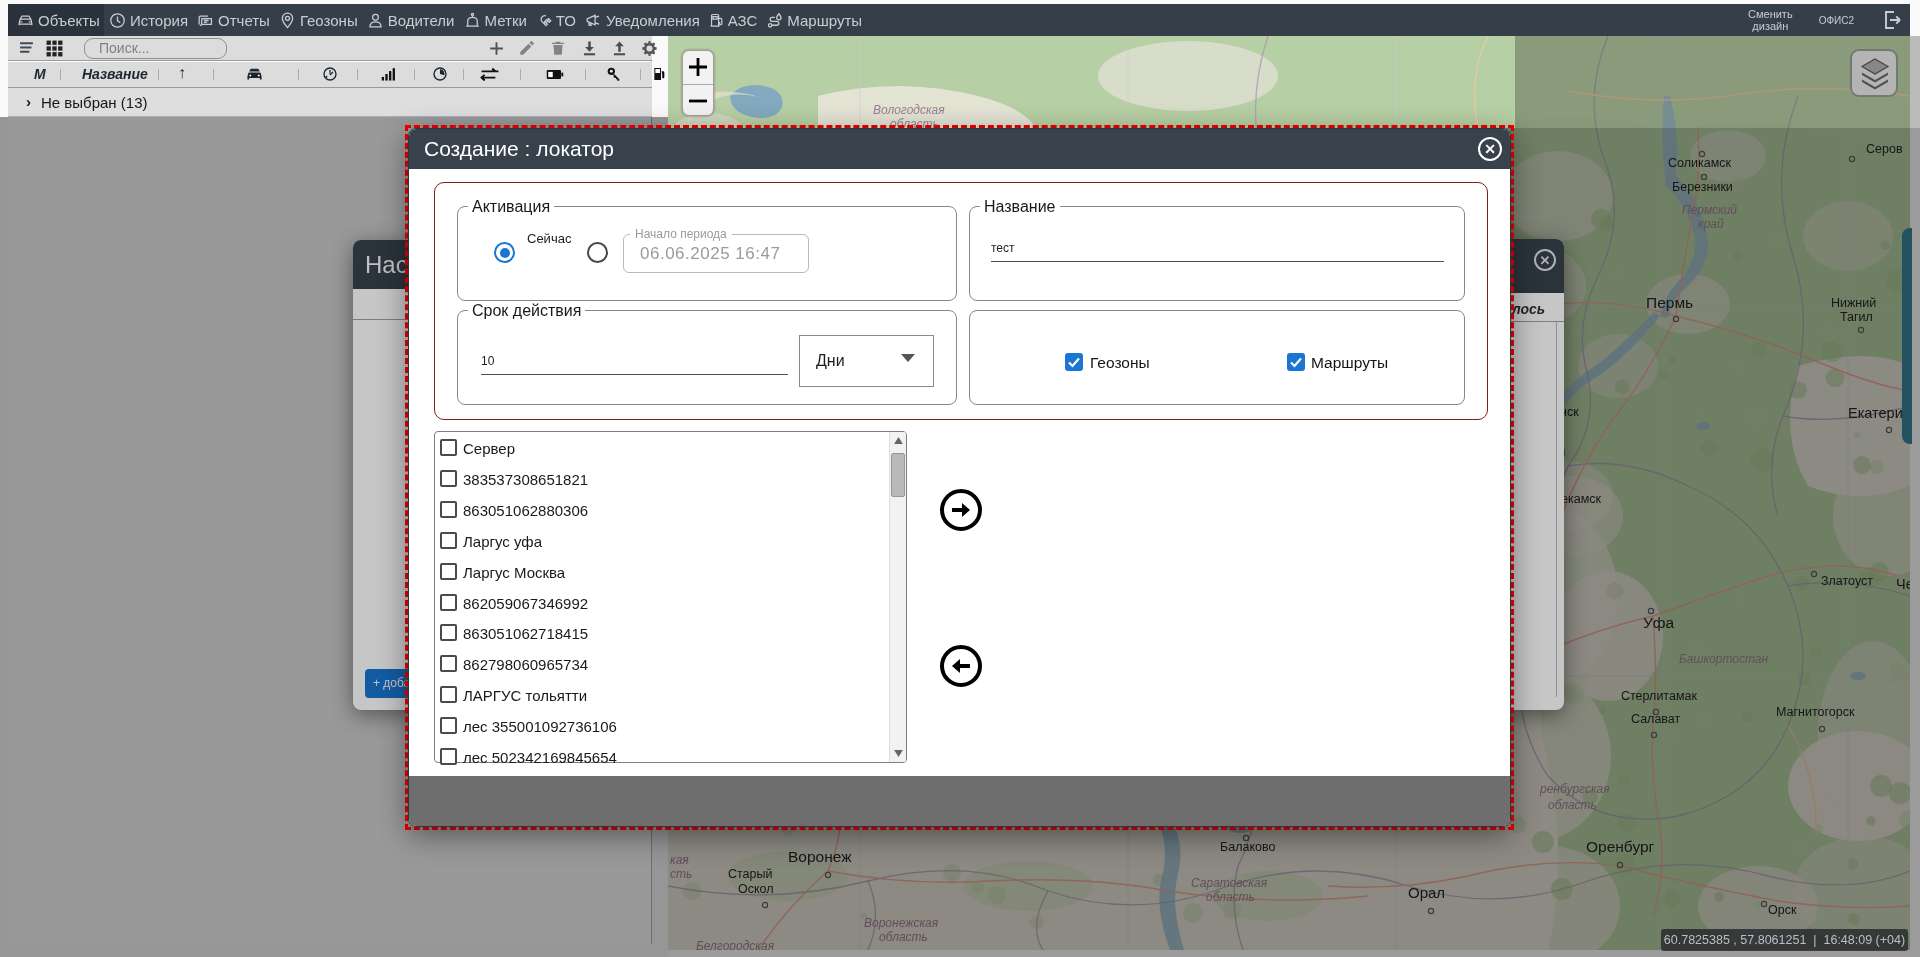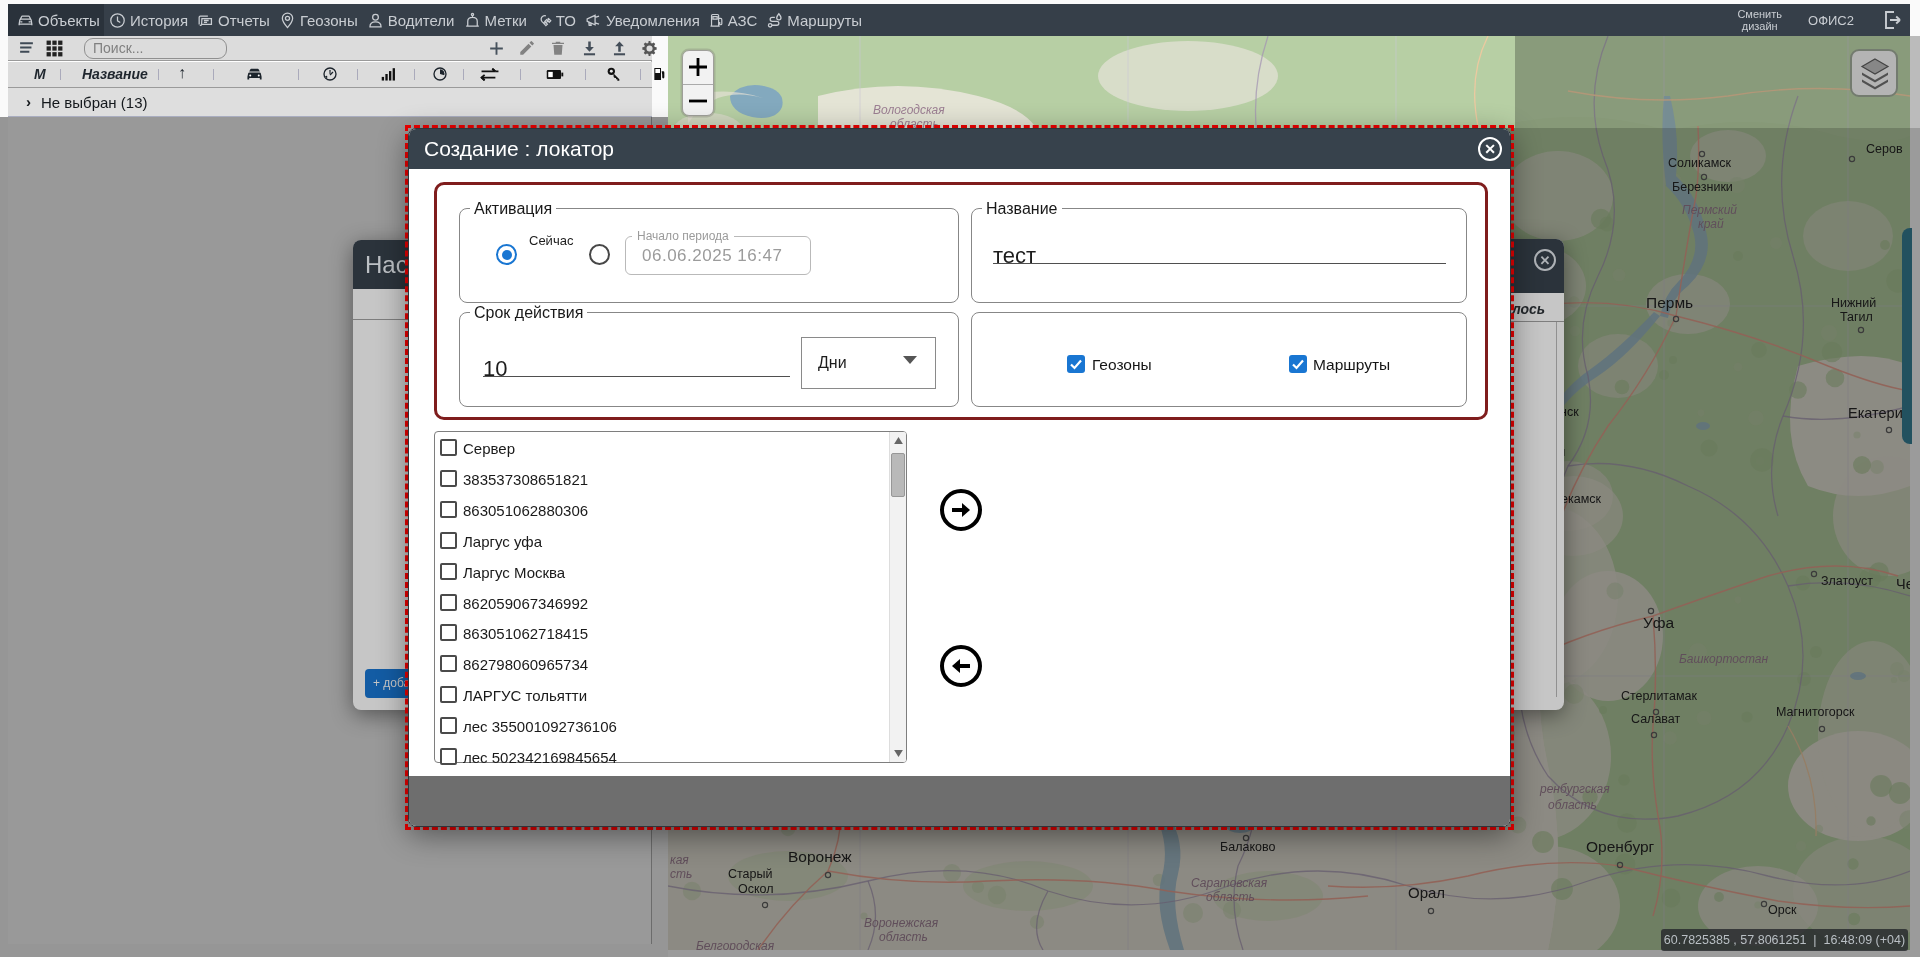--- a/index.html
+++ b/index.html
@@ -4,27 +4,27 @@
 *{box-sizing:border-box;margin:0;padding:0}
 html,body{width:1920px;height:957px;overflow:hidden;background:#fafafa;font-family:"Liberation Sans",sans-serif}
 #stage{position:absolute;left:0;top:0;width:1920px;height:957px}
 
 #topbar{position:absolute;left:8px;top:4px;width:1902px;height:32px;background:#363f49;color:#c9cdd2;font-size:15px;display:flex;align-items:center}
 .mitem{display:flex;align-items:center;height:32px;padding:0 4px;gap:3px;white-space:nowrap}
 .mitem svg{flex:0 0 auto}
 .mitem.sel{background:#2a323b}
 #topright{position:absolute;right:6px;top:0;height:32px;display:flex;align-items:center;gap:26px}
 #chdesign{font-size:11px;line-height:12px;text-align:center}
-#ofis{font-size:13px}
+#ofis{font-size:10px}
 
 #panel{position:absolute;left:8px;top:36px;width:644px;height:908px;background:#fff;border-right:1px solid #b5b5b5}
 #ptoolbar{position:absolute;left:0;top:0;width:644px;height:25px;background:#dcdcdc;border-bottom:1px solid #9a9a9a}
 #phead{position:absolute;left:0;top:26px;width:644px;height:26px;background:#dcdcdc;border-bottom:1px solid #9a9a9a;color:#1f262e}
 #prow{position:absolute;left:0;top:52px;width:644px;height:29px;background:#dedede;border-bottom:1px solid #a9adc0;color:#14181c;font-size:15px}
-#searchbox{position:absolute;left:76px;top:2px;width:143px;height:21px;border:1.5px solid #909090;border-radius:9px;color:#808080;font-size:14px;line-height:18px;padding-left:8px;background:#dcdcdc}
+#searchbox{position:absolute;left:76px;top:2px;width:143px;height:21px;border:1.5px solid #909090;border-radius:9px;color:#808080;font-size:14px;line-height:18px;padding-left:14px;background:#dcdcdc}
 .tico{position:absolute;top:3px;color:#3f4a55}
 
 #mapwrap{position:absolute;left:668px;top:36px;width:1242px;height:914px;overflow:hidden;background:#dad7cf}
 #zoomctl{position:absolute;left:682px;top:50px;width:32px;height:66px;background:#f2f2f2;border:1px solid #9f9f9a;border-radius:7px;box-shadow:0 0 0 1.5px rgba(130,130,120,.35)}
 #zoomctl .zline{position:absolute;left:0;top:33px;width:30px;height:1px;background:#aaa}
 #layersbtn{position:absolute;left:1850px;top:49px;width:48px;height:48px;background:#f0f0f0;border:2px solid #9aa594;border-radius:9px}
 #tealtab{position:absolute;left:1902px;top:228px;width:10px;height:216px;background:#37839a;border-radius:8px 0 0 8px}
 #coordbar{position:absolute;left:1661px;top:929px;width:247px;height:22px;background:rgba(38,40,44,.82);border-radius:3px;color:#b9bfc4;font-size:12.5px;text-align:center;line-height:22px}
 
 #dlg1{position:absolute;left:353px;top:240px;width:207px;height:470px;border-radius:8px;background:#c6c6c6;box-shadow:0 5px 22px rgba(0,0,0,.45)}
@@ -39,34 +39,34 @@
 #dlg2 .vline{position:absolute;left:206px;top:83px;width:1px;height:375px;background:#909090}
 
 #dimPanel{position:absolute;left:0;top:117px;width:668px;height:840px;background:rgba(0,0,0,.40)}
 #dimMapTR{position:absolute;left:1515px;top:36px;width:405px;height:92px;background:rgba(0,0,0,.25)}
 #dimMap{position:absolute;left:668px;top:128px;width:1252px;height:829px;background:rgba(0,0,0,.38)}
 
 #modalwrap{position:absolute;left:405px;top:125px;width:1109px;height:705px;border:3px dashed #f00000}
 #modal{position:absolute;left:0;top:0;width:1103px;height:699px;background:#fff;border-radius:8px;border:1px solid #2f353b;box-shadow:0 8px 30px rgba(0,0,0,.45);overflow:hidden}
 #mhead{position:absolute;left:0;top:0;width:100%;height:40px;background:#37424c;color:#fff;font-size:21px;font-weight:500;line-height:40px;padding-left:15px}
 .mclose{position:absolute;right:8px;top:8px;width:24px;height:24px;border:2px solid #fff;border-radius:50%;color:#fff;font-size:14px;font-weight:700;text-align:center;line-height:21px}
-#outerbox{position:absolute;left:25px;top:53px;width:1054px;height:238px;border:3px solid #7f1d1d;border-radius:10px}
+#outerbox{position:absolute;left:25px;top:53px;width:1054px;height:238px;border:1px solid #7f1d1d;border-radius:10px}
 #fsAkt{left:22px;top:23px;width:500px;height:95px}
 #fsNaz{left:534px;top:23px;width:496px;height:95px}
 #fsSrok{left:22px;top:127px;width:500px;height:95px}
 #fsCb{left:534px;top:127px;width:496px;height:95px}
 .fset{position:absolute;border:1.4px solid #878787;border-radius:8px}
 .legend{position:absolute;top:-9px;left:10px;background:#fff;padding:0 4px;font-size:16px;color:#191919;white-space:nowrap}
 .radio{position:absolute;width:21px;height:21px;border-radius:50%}
 .rsel{border:2.5px solid #1976d2}
 .rsel::after{content:"";position:absolute;left:3.5px;top:3.5px;width:10px;height:10px;border-radius:50%;background:#1976d2}
 .runsel{border:2.5px solid #474747}
 #dateinput{position:absolute;left:165px;top:27px;width:186px;height:39px;border:1.5px solid #b9b9b9;border-radius:6px;color:#9b9b9b;font-size:17px;line-height:37px;padding-left:16px;letter-spacing:.5px}
 #datelabel{position:absolute;left:172px;top:20px;background:#fff;padding:0 5px;font-size:12px;color:#9b9b9b}
-.mtext{position:absolute;font-size:22px;color:#1d1d1d}
+.mtext{position:absolute;font-size:12px;color:#1d1d1d}
 .uline{position:absolute;height:1.2px;background:#4f4f4f}
 #dniselect{position:absolute;left:364px;top:152px;width:135px;height:52px;border:1.4px solid #8a8a8a;border-radius:0;font-size:16px;color:#1d1d1d;line-height:50px;padding-left:16px}
 #dniselect::after{content:"";position:absolute;right:18px;top:18px;border-left:7px solid transparent;border-right:7px solid transparent;border-top:8px solid #555}
 .cb{position:absolute;width:18px;height:18px;border-radius:3px;background:#1976d2}
 .cb svg{position:absolute;left:1px;top:1px}
 .cbe{position:absolute;width:17px;height:17px;border-radius:2px;border:2px solid #4a4a4a;background:#fff}
 .cblabel{position:absolute;font-size:15.5px;color:#151515}
 .listbox{position:absolute;top:302px;width:473px;height:332px;border:1.5px solid #7e7e7e;border-radius:4px;background:#fff}
 .litem{position:absolute;font-size:15px;color:#1a1a1a;white-space:nowrap}
 .sbar{position:absolute;top:0;height:100%;background:#f2f2f2}

